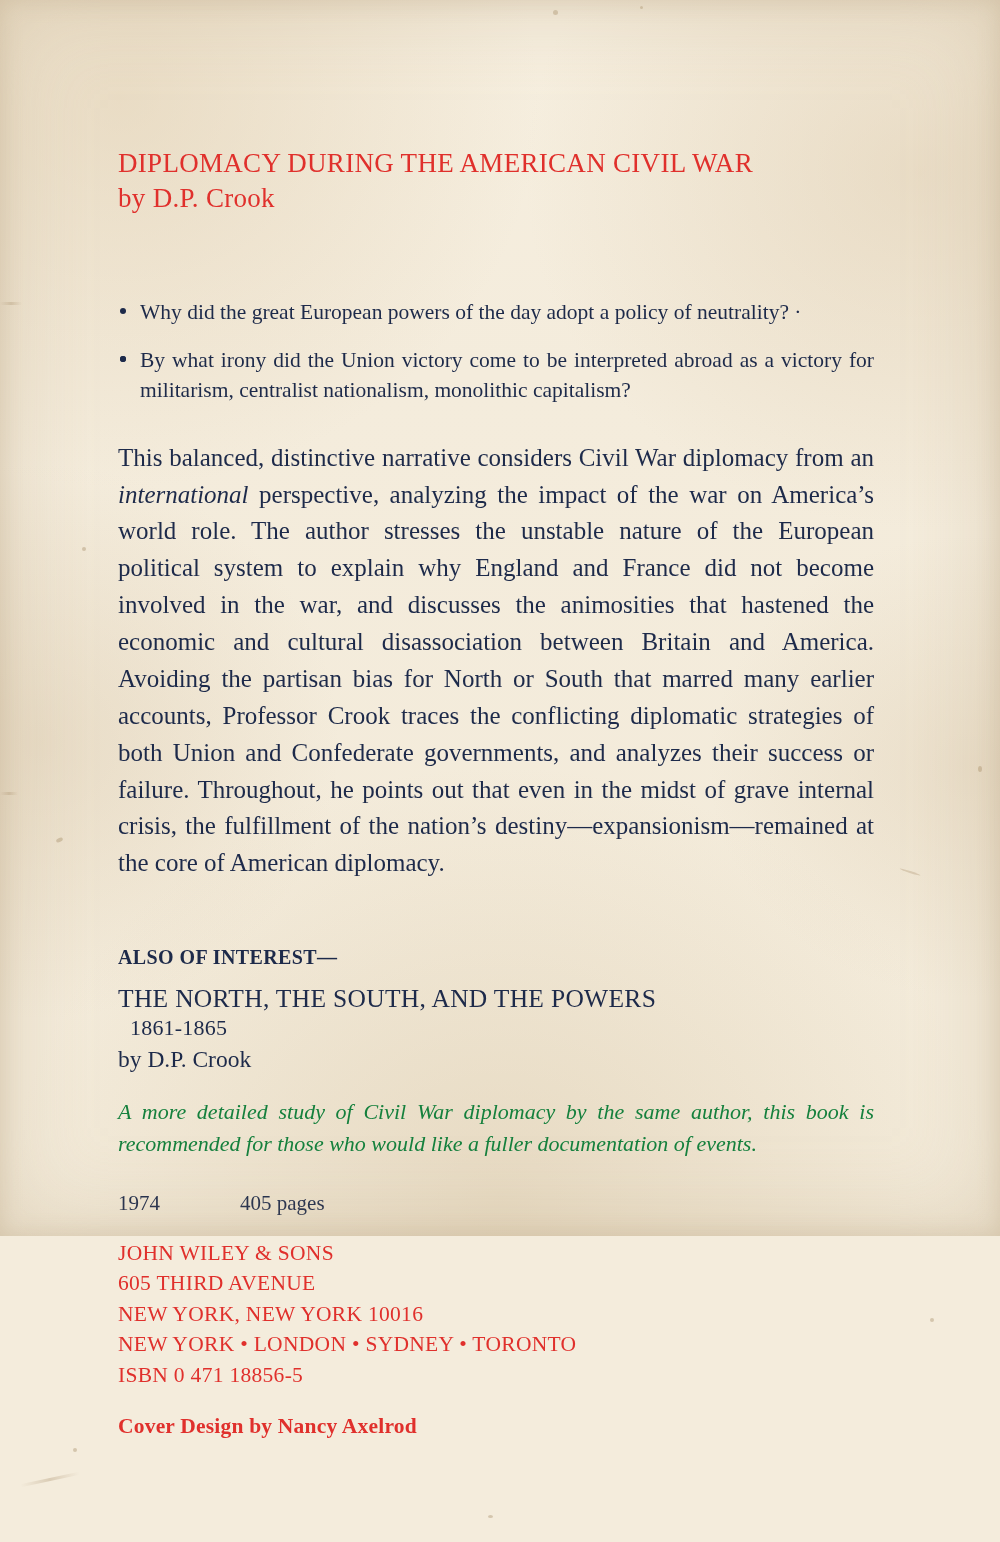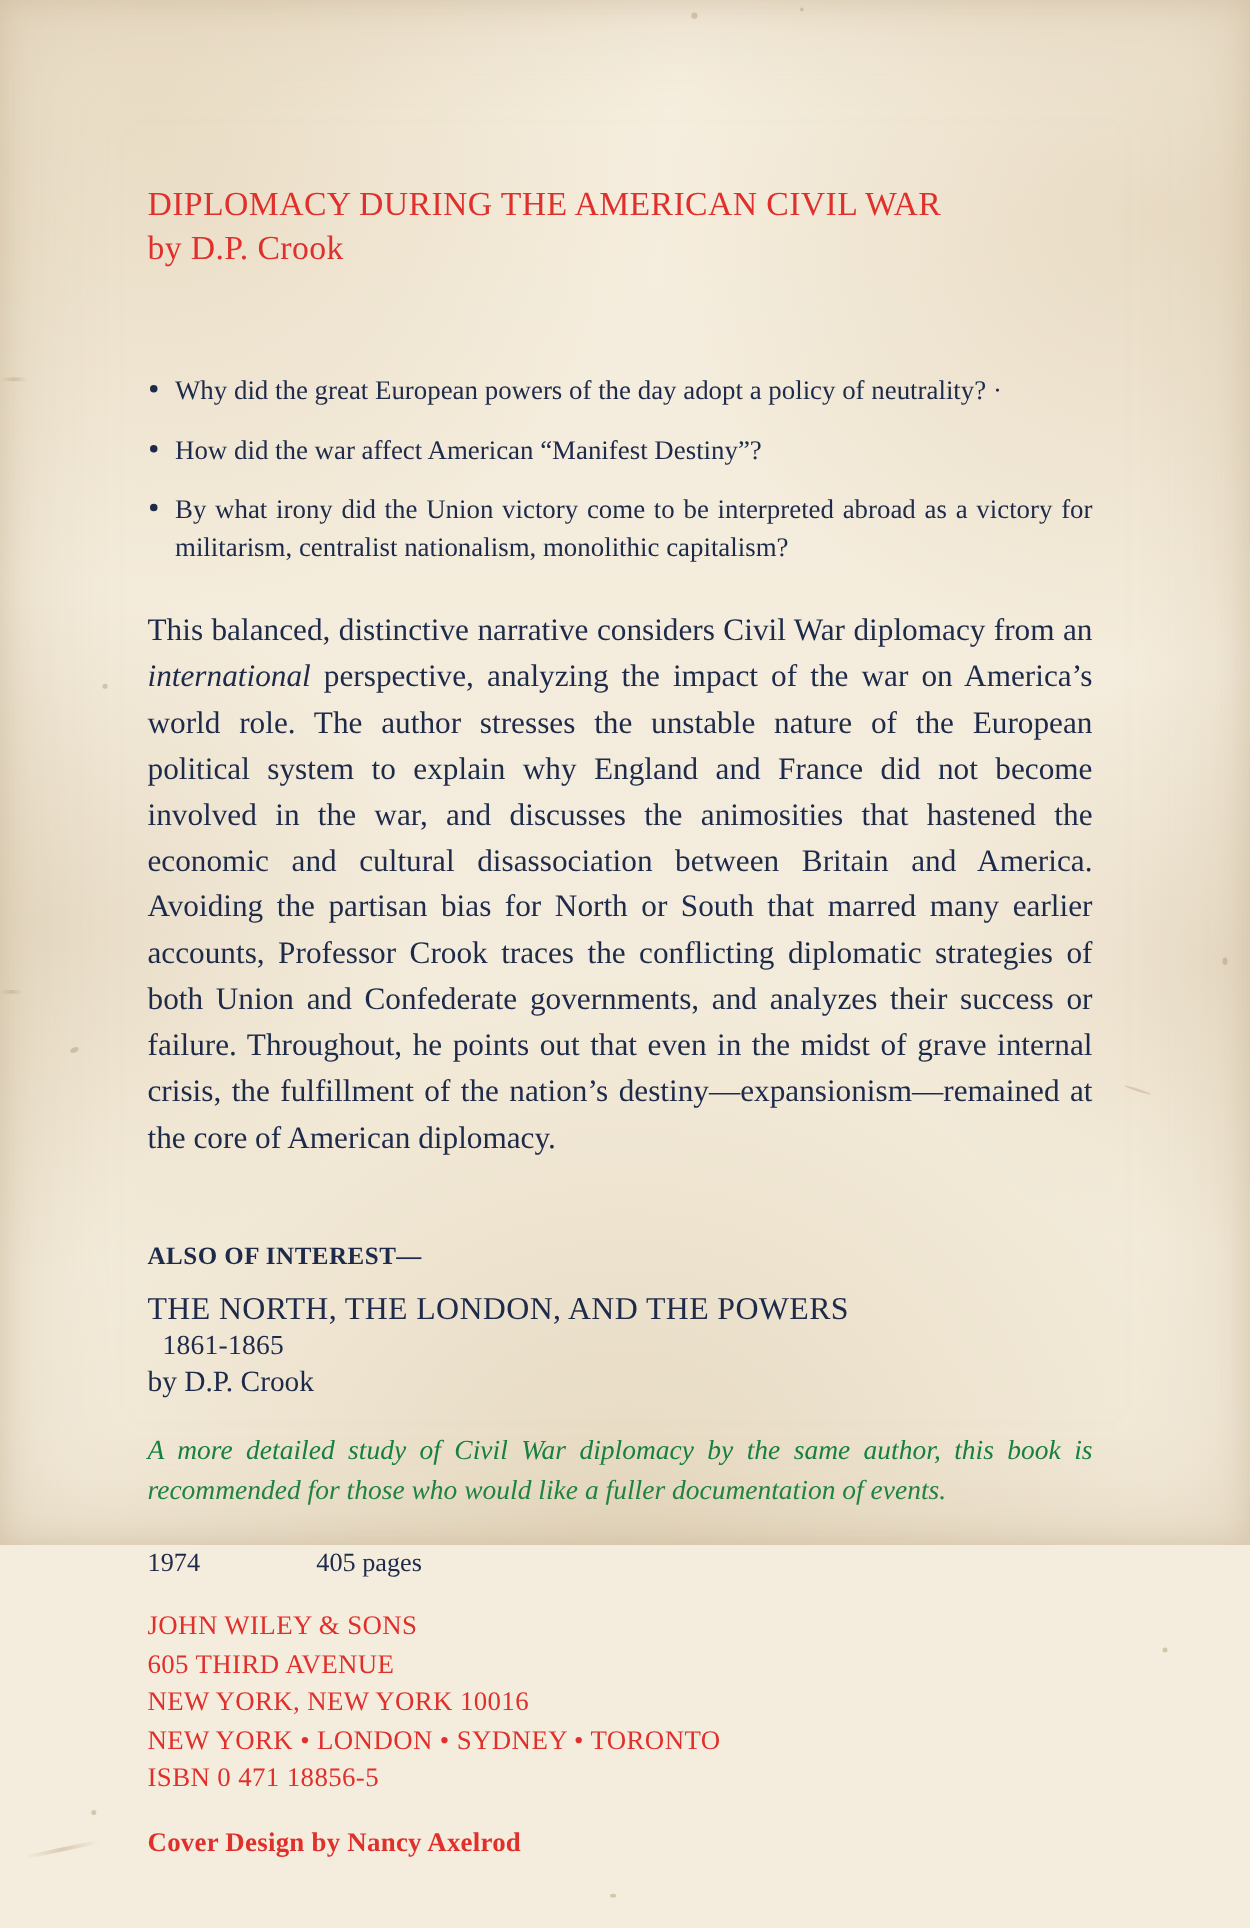--- a/index.html
+++ b/index.html
@@ -143,21 +143,21 @@
     text-justify: inter-word;
     margin: 0;
     margin-top: 22px;
     font-style: italic;
   }
   .pub-line {
     margin-top: 30px;
     color: #1d2a4a;
     font-size: 21px;
     display: flex;
-    gap: 15px;
+    gap: 2px;
   }
   .pub-line .year { width: 120px; }
 
   .imprint {
     margin-top: 22px;
     color: #e0302c;
     font-size: 21.5px;
     line-height: 1.42;
     letter-spacing: 0.3px;
   }
@@ -197,32 +197,31 @@
       <span class="title-line2">by D.P. Crook</span>
     </div>
 
     <ul class="bullets">
       <li>
         <span class="dot"></span>
         <span>Why did the great European powers of the day adopt a policy of neutrality? ·</span>
       </li>
       <li class="nojust">
         <span class="dot"></span>
-        <span>How did the war affect American “Manifest Destiny”?</span>
       </li>
       <li>
         <span class="dot"></span>
         <span>By what irony did the Union victory come to be interpreted abroad as a victory for militarism, centralist nationalism, monolithic capitalism?</span>
       </li>
     </ul>
 
     <p class="body-par"><span>This balanced, distinctive narrative considers Civil War diplomacy from an </span><em>international</em><span> perspective, analyzing the impact of the war on America’s world role. The author stresses the unstable nature of the European political system to explain why England and France did not become involved in the war, and discusses the animosities that hastened the economic and cultural disassociation between Britain and America. Avoiding the partisan bias for North or South that marred many earlier accounts, Professor Crook traces the conflicting diplomatic strategies of both Union and Confederate governments, and analyzes their success or failure. Throughout, he points out that even in the midst of grave internal crisis, the fulfillment of the nation’s destiny—expansionism—remained at the core of American diplomacy.</span></p>
 
     <div class="also-label">ALSO OF INTEREST—</div>
-    <div class="also-title">THE NORTH, THE LONDON, AND THE POWERS</div>
+    <div class="also-title">THE NORTH, THE SOUTH, AND THE POWERS</div>
     <div class="also-years">1861-1865</div>
     <div class="also-author">by D.P. Crook</div>
     <p class="also-desc">A more detailed study of Civil War diplomacy by the same author, this book is recommended for those who would like a fuller documentation of events.</p>
 
     <div class="pub-line">
       <span class="year">1974</span>
       <span>405 pages</span>
     </div>
 
     <div class="imprint">

